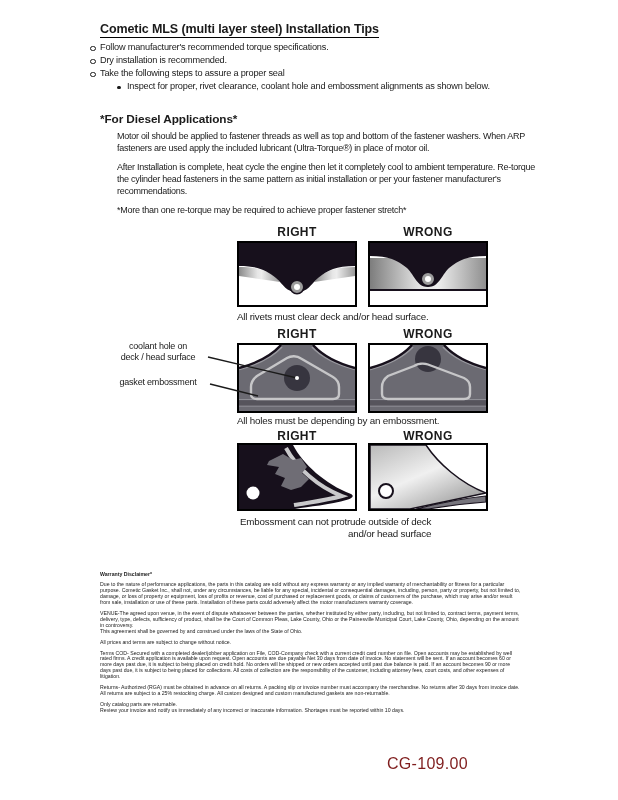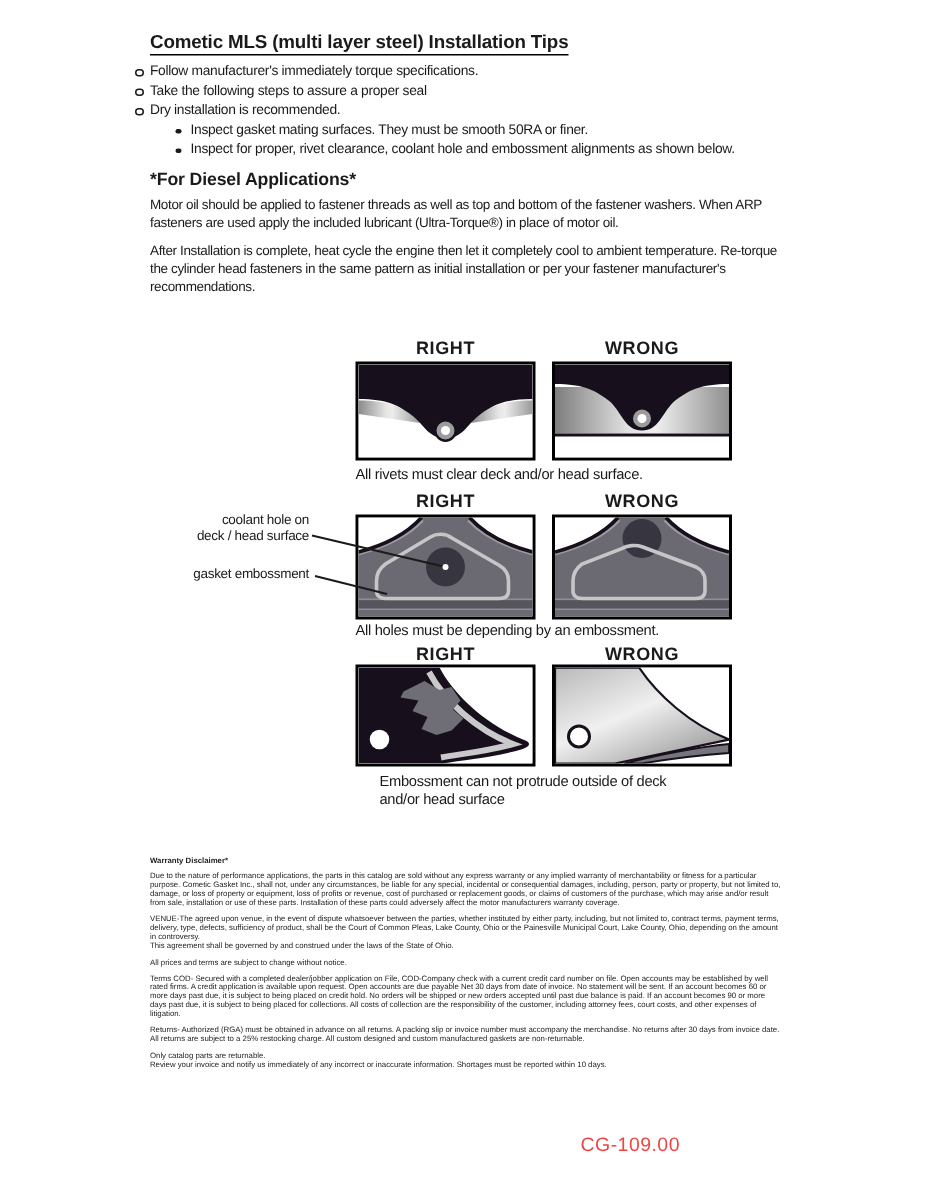--- a/index.html
+++ b/index.html
@@ -9,52 +9,52 @@
   .page-title{font-size:12.5px;font-weight:bold;letter-spacing:-0.1px;
               border-bottom:1.5px solid #000;padding-bottom:1px;display:inline-block;}
   .bullets{font-size:9.2px;letter-spacing:-0.2px;line-height:13px;}
   .bullet{position:relative;padding-left:12px;}
   .bullet::before{content:"";position:absolute;left:2px;top:4.5px;width:3.5px;height:3.5px;
                   border:1px solid #1a1a1a;border-radius:50%;}
   .subbullet{position:relative;padding-left:12px;margin-left:27px;}
   .subbullet::before{content:"";position:absolute;left:2px;top:5.5px;width:3.5px;height:3.5px;
                      background:#1a1a1a;border-radius:50%;}
   .sec-heading{font-size:11.8px;font-weight:bold;letter-spacing:-0.1px;}
-  .body-par{font-size:9px;letter-spacing:-0.25px;line-height:11.8px;width:420px;}
+  .body-par{font-size:9px;letter-spacing:-0.25px;line-height:11.8px;width:420px;margin-left:17px;}
   .rw-label{font-size:12px;font-weight:bold;letter-spacing:0.4px;text-align:center;width:120px;}
   .panel{width:120px;border:2px solid #000;box-sizing:border-box;background:#fff;}
   .panel svg{display:block;}
   .caption{font-size:9.8px;letter-spacing:-0.2px;line-height:11.5px;}
   .preline{white-space:pre-line;}
-  .annot{font-size:9px;letter-spacing:-0.2px;line-height:10.5px;text-align:right;width:96px;}
+  .annot{font-size:9px;letter-spacing:-0.2px;line-height:10.5px;text-align:center;width:96px;}
   .fineprint{width:422px;font-size:5.2px;line-height:5.9px;letter-spacing:0;color:#222;}
   .fineprint p{margin:0 0 5px 0;}
   .fineprint .fp-head{font-weight:bold;margin-bottom:4.5px;}
-  .page-code{font-size:13px;letter-spacing:0.3px;color:#ef4444;}
+  .page-code{font-size:16px;letter-spacing:0.3px;color:#7f1d1d;}
 </style>
 </head>
 <body>
 
 <div class="page">
 
   <div class="abs" style="left:100px;top:19px;">
     <span class="page-title">Cometic MLS (multi layer steel) Installation Tips</span>
   </div>
 
   <div class="abs bullets" style="left:88px;top:41px;width:500px;">
-    <div class="bullet">Follow manufacturer's immediately torque specifications.</div>
+    <div class="bullet">Follow manufacturer's recommended torque specifications.</div>
+    <div class="bullet">Dry installation is recommended.</div>
     <div class="bullet">Take the following steps to assure a proper seal</div>
-    <div class="bullet">Dry installation is recommended.</div>
-    <div class="subbullet">Inspect gasket mating surfaces. They must be smooth 50RA or finer.</div>
     <div class="subbullet">Inspect for proper, rivet clearance, coolant hole and embossment alignments as shown below.</div>
   </div>
 
   <div class="abs sec-heading" style="left:100px;top:112px;text-align:right;">*For Diesel Applications*</div>
   <div class="abs body-par" style="left:100px;top:131px;">Motor oil should be applied to fastener threads as well as top and bottom of the fastener washers. When ARP fasteners are used apply the included lubricant (Ultra-Torque®) in place of motor oil.</div>
   <div class="abs body-par" style="left:100px;top:162px;">After Installation is complete, heat cycle the engine then let it completely cool to ambient temperature. Re-torque the cylinder head fasteners in the same pattern as initial installation or per your fastener manufacturer's recommendations.</div>
+  <div class="abs body-par" style="left:100px;top:205px;">*More than one re-torque may be required to achieve proper fastener stretch*</div>
 
   <div class="abs rw-label" style="left:237px;top:225px;">RIGHT</div>
   <div class="abs rw-label" style="left:368px;top:225px;">WRONG</div>
 
   <div class="abs panel" style="left:237px;top:241px;height:66px;">
     <svg width="116" height="62" viewBox="0 0 116 62">
       <defs>
         <linearGradient id="g1r" x1="0" y1="0" x2="1" y2="0">
           <stop offset="0" stop-color="#8a8a8a"></stop>
             <stop offset="0.45" stop-color="#e6e6e6"></stop>
@@ -163,21 +163,21 @@
           <stop offset="1" stop-color="#9a9a9a"></stop>
         </linearGradient>
       </defs>
       <rect width="116" height="64" fill="#ffffff"></rect>
       <path d="M0,0 H56 C68,18 90,38 116,48 L40,64 L0,64 Z" fill="url(#g3w)" stroke="#17101c" stroke-width="1.5"></path>
       <path d="M46,64 Q86,54 116,51 L116,57 Q88,59 58,64 Z" fill="#76747c" stroke="#17101c" stroke-width="1.2"></path>
       <circle cx="16" cy="46" r="7" fill="#ffffff" stroke="#17101c" stroke-width="2"></circle>
     </svg>
   </div>
 
-  <div class="abs caption preline" style="left:253px;top:516px;">Embossment can not protrude outside of deck
+  <div class="abs caption preline" style="left:240px;top:516px;text-align:right;">Embossment can not protrude outside of deck
 and/or head surface</div>
 
   <div class="abs fineprint" style="left:100px;top:572px;">
     <p class="fp-head">Warranty Disclaimer*</p>
     <p class="preline">Due to the nature of performance applications, the parts in this catalog are sold without any express warranty or any implied warranty of merchantability or fitness for a particular purpose. Cometic Gasket Inc., shall not, under any circumstances, be liable for any special, incidental or consequential damages, including, person, party or property, but not limited to, damage, or loss of property or equipment, loss of profits or revenue, cost of purchased or replacement goods, or claims of customers of the purchase, which may arise and/or result from sale, installation or use of these parts. Installation of these parts could adversely affect the motor manufacturers warranty coverage.</p>
     <p class="preline">VENUE-The agreed upon venue, in the event of dispute whatsoever between the parties, whether instituted by either party, including, but not limited to, contract terms, payment terms, delivery, type, defects, sufficiency of product, shall be the Court of Common Pleas, Lake County, Ohio or the Painesville Municipal Court, Lake County, Ohio, depending on the amount in controversy.
 This agreement shall be governed by and construed under the laws of the State of Ohio.</p>
     <p class="preline">All prices and terms are subject to change without notice.</p>
     <p class="preline">Terms COD- Secured with a completed dealer/jobber application on File, COD-Company check with a current credit card number on file. Open accounts may be established by well rated firms. A credit application is available upon request. Open accounts are due payable Net 30 days from date of invoice. No statement will be sent. If an account becomes 60 or more days past due, it is subject to being placed on credit hold. No orders will be shipped or new orders accepted until past due balance is paid. If an account becomes 90 or more days past due, it is subject to being placed for collections. All costs of collection are the responsibility of the customer, including attorney fees, court costs, and other expenses of litigation.</p>
     <p class="preline">Returns- Authorized (RGA) must be obtained in advance on all returns. A packing slip or invoice number must accompany the merchandise. No returns after 30 days from invoice date. All returns are subject to a 25% restocking charge. All custom designed and custom manufactured gaskets are non-returnable.</p>

